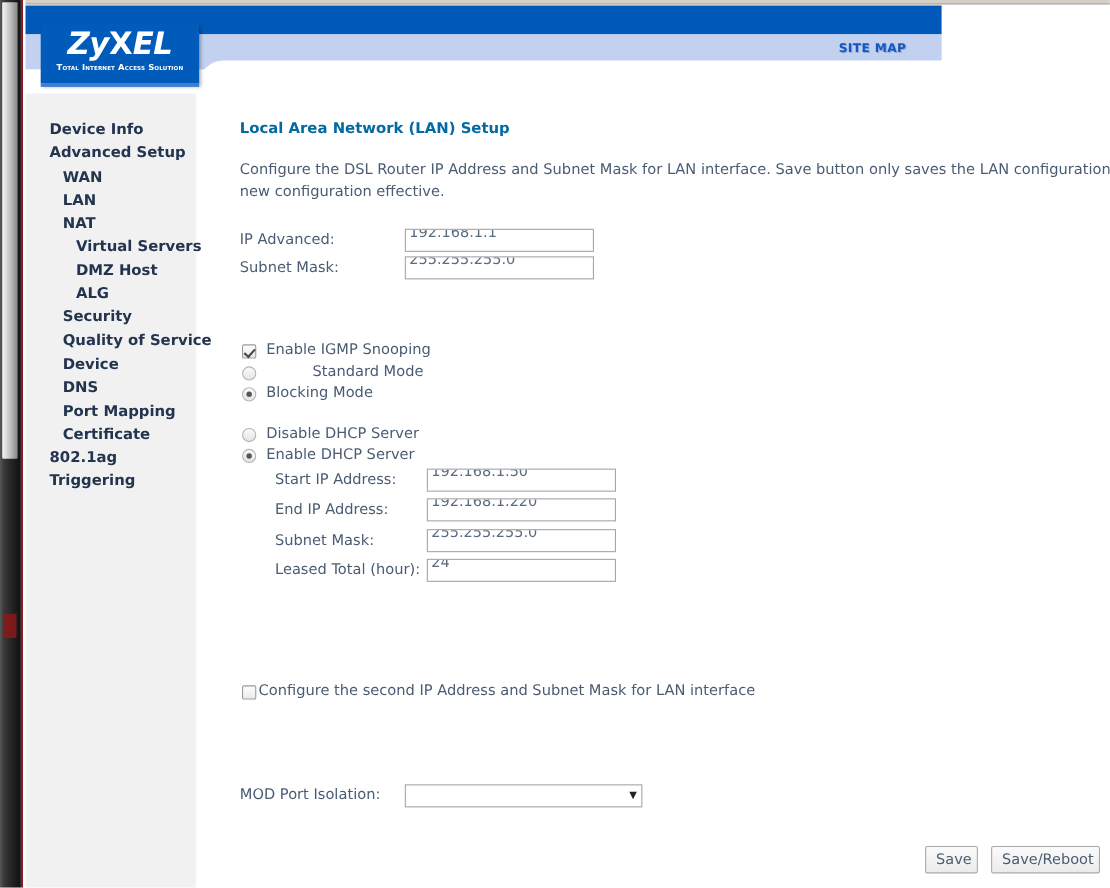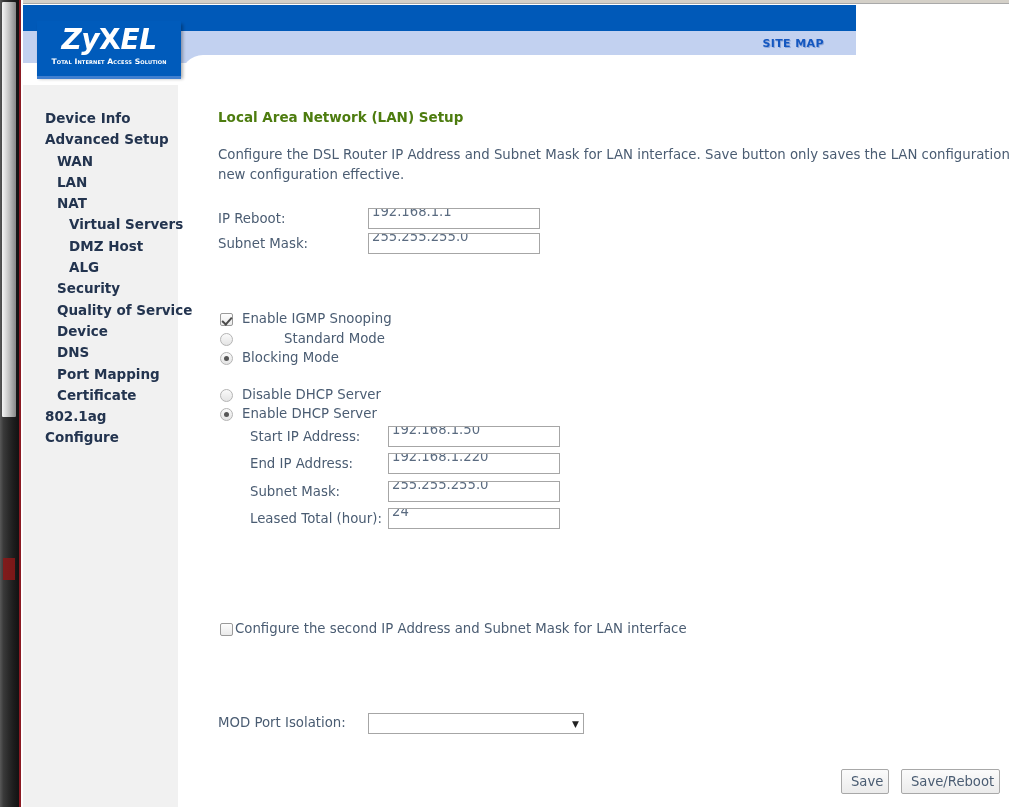--- a/index.html
+++ b/index.html
@@ -180,21 +180,21 @@
     background: #ffffff;
     z-index: 7;
     overflow: hidden;
   }
 
   .page-title {
     position: absolute;
     left: 40px; top: 24px;
     font-size: 13.5px;
     font-weight: bold;
-    color: #4d7c0f;
+    color: #0369a1;
     white-space: nowrap;
   }
   .page-desc {
     position: absolute;
     left: 40px; top: 60px;
     width: 840px;
     font-size: 13.3px;
     color: #4a5c72;
     line-height: 20px;
   }
@@ -342,30 +342,30 @@
       <span class="nav-item lvl2">Virtual Servers</span>
       <span class="nav-item lvl2">DMZ Host</span>
       <span class="nav-item lvl2">ALG</span>
       <span class="nav-item lvl1">Security</span>
       <span class="nav-item lvl1">Quality of Service</span>
       <span class="nav-item lvl1">Device</span>
       <span class="nav-item lvl1">DNS</span>
       <span class="nav-item lvl1">Port Mapping</span>
       <span class="nav-item lvl1">Certificate</span>
       <span class="nav-item lvl0">802.1ag</span>
-      <span class="nav-item lvl0">Configure</span>
+      <span class="nav-item lvl0">Triggering</span>
     </nav>
 
   <main class="content">
 
     <div class="page-title">Local Area Network (LAN) Setup</div>
     <div class="page-desc">Configure the DSL Router IP Address and Subnet Mask for LAN interface.  Save button only saves the LAN configuration the new configuration effective.</div>
 
     <div class="field-row" style="left:40px; top:123px; width:400px;">
-      <span class="field-label" style="left:0; top:0;">IP Reboot:</span>
+      <span class="field-label" style="left:0; top:0;">IP Advanced:</span>
       <input class="txt" style="left: 150px; top: 0px; width: 172px;" value="192.168.1.1">
     </div>
     <div class="field-row" style="left:40px; top:148px; width:400px;">
       <span class="field-label" style="left:0; top:0;">Subnet Mask:</span>
       <input class="txt" style="left: 150px; top: 0px; width: 172px;" value="255.255.255.0">
     </div>
 
     <div class="opt-row" style="left:42px; top:226px;">
       <span class="cb checked"></span>
       <span class="opt-label" style="margin-left:9px;">Enable IGMP Snooping</span>

